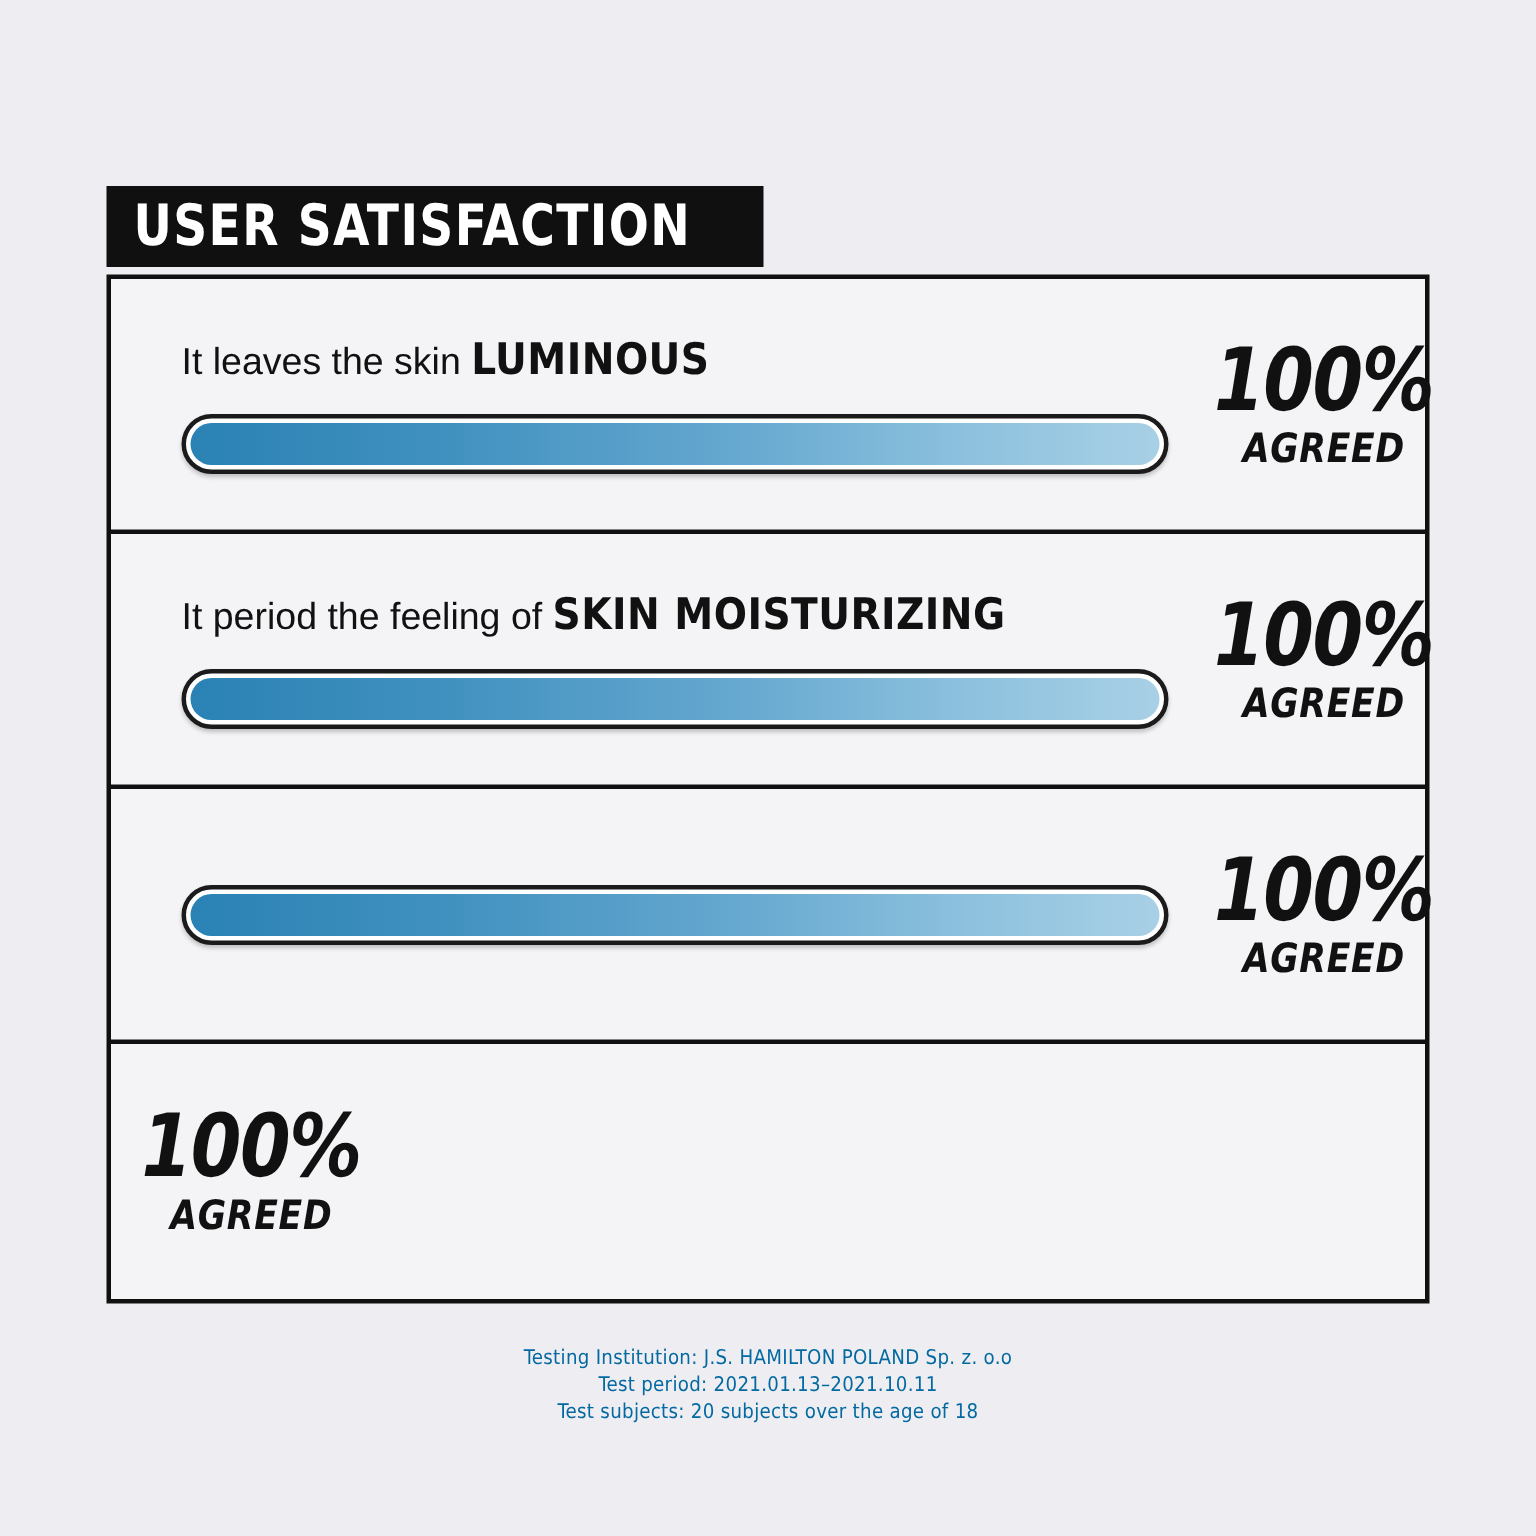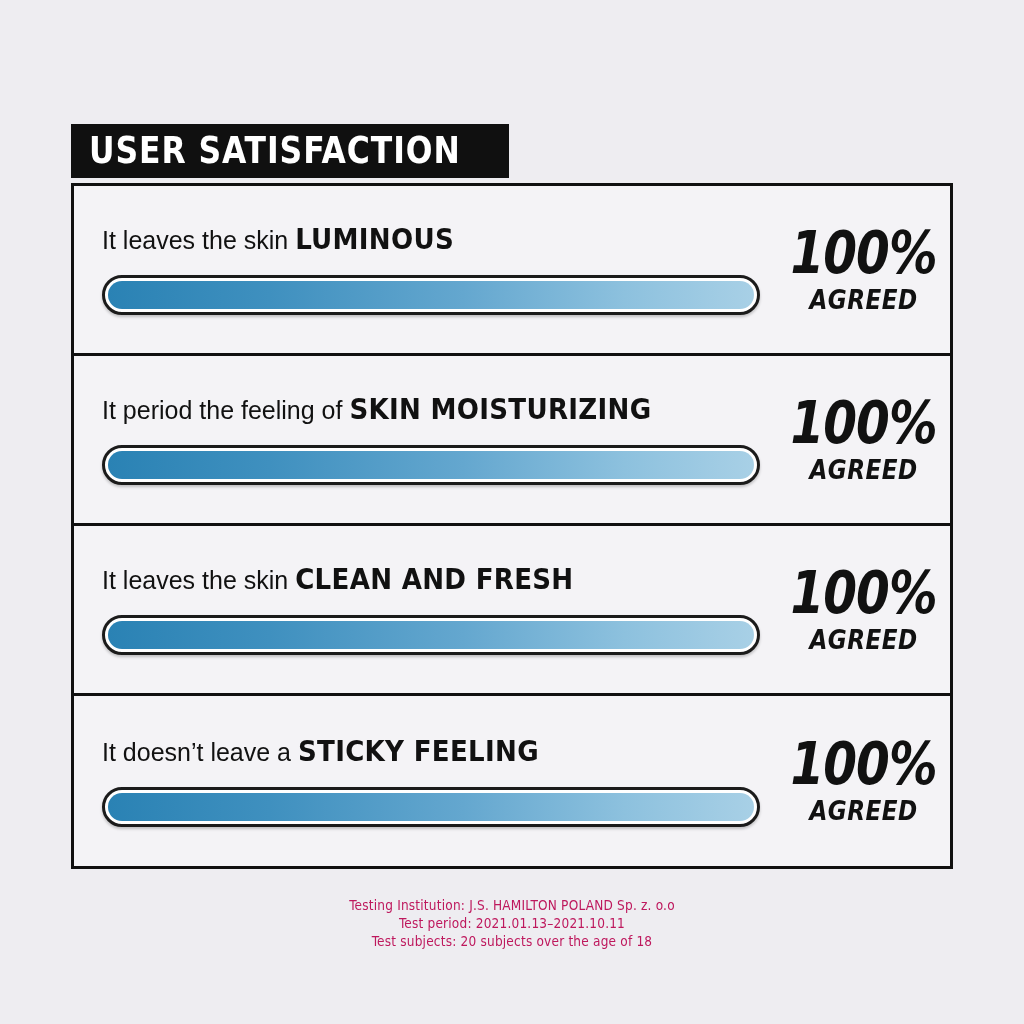--- a/index.html
+++ b/index.html
@@ -60,21 +60,21 @@
     border-bottom: 3px solid #101010;
     display: flex;
     align-items: center;
   }
   .row:last-child {
     border-bottom: none;
   }
 
   .row-left {
     flex: 1 1 auto;
-    padding-left: 28px;
+    padding-left: 47px;
     padding-right: 10px;
     box-sizing: border-box;
   }
   .statement {
     font-size: 25px;
     color: #111111;
     line-height: 30px;
     white-space: nowrap;
     margin-bottom: 20px;
   }
@@ -134,21 +134,21 @@
     position: absolute;
     left: 0;
     top: 896px;
     width: 1024px;
     text-align: center;
   }
   .footnote {
     font-family: "DejaVu Sans Condensed", "Liberation Sans Narrow", "Liberation Sans", sans-serif;
     font-size: 13.5px;
     line-height: 18px;
-    color: #be185d;
+    color: #0369a1;
     letter-spacing: 0.2px;
   }
 </style>
 </head>
 <body>
 
 <div class="page">
 
   <div class="title-banner">
     <span class="title-text">USER SATISFACTION</span>
@@ -181,42 +181,31 @@
         </div>
       </div>
       <div class="row-right">
         <div class="pct">100%</div>
         <div class="agreed">AGREED</div>
       </div>
     </div>
 
     <div class="row">
       <div class="row-left">
-        <div class="statement">
-          <span>It leaves the skin </span><span class="strong">CLEAN AND FRESH</span>
-        </div>
         <div class="bar-outer">
           <div class="bar-fill" style="width:100%"></div>
         </div>
       </div>
       <div class="row-right">
         <div class="pct">100%</div>
         <div class="agreed">AGREED</div>
       </div>
     </div>
 
     <div class="row">
-      <div class="row-left">
-        <div class="statement">
-          <span>It doesn’t leave a </span><span class="strong">STICKY FEELING</span>
-        </div>
-        <div class="bar-outer">
-          <div class="bar-fill" style="width:100%"></div>
-        </div>
-      </div>
       <div class="row-right">
         <div class="pct">100%</div>
         <div class="agreed">AGREED</div>
       </div>
     </div>
 
   </div>
 
   <div class="footnotes">
     <div class="footnote">Testing Institution: J.S. HAMILTON POLAND Sp. z. o.o</div>

